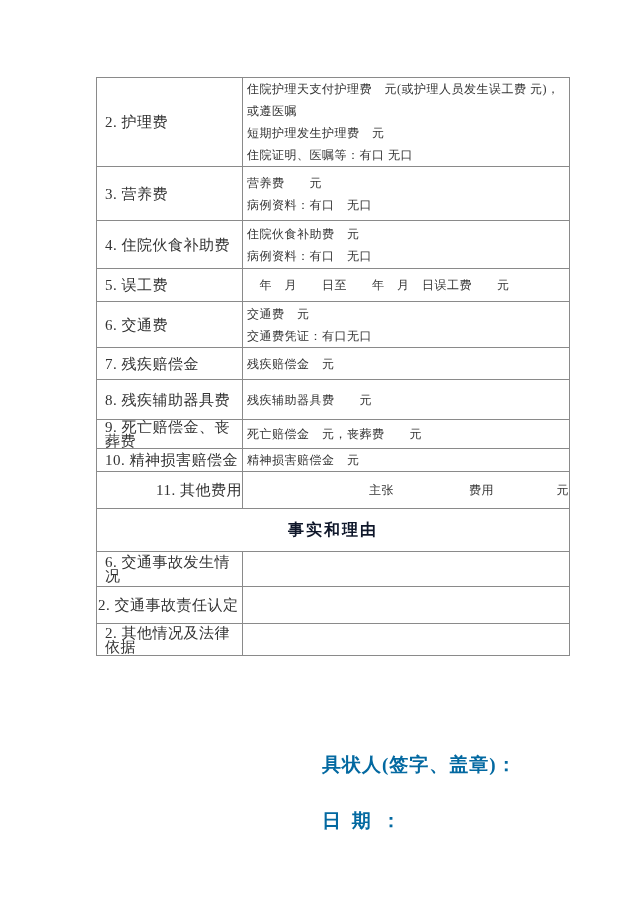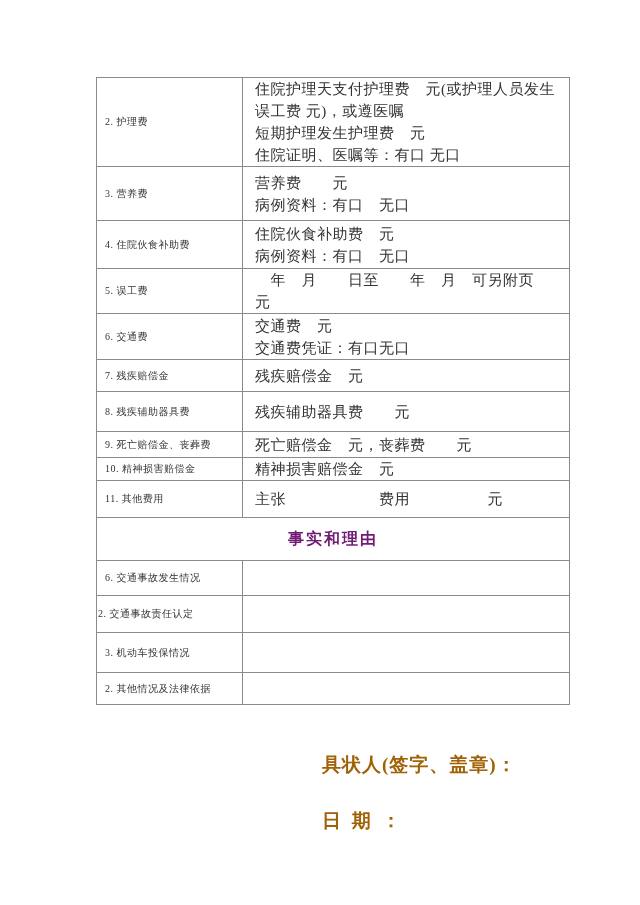--- a/index.html
+++ b/index.html
@@ -29,50 +29,50 @@
   col.c1 { width: 146px; }
   col.c2 { width: 327px; }
   td {
     border: 1px solid #8a8a8a;
     padding: 0;
     vertical-align: middle;
     overflow: hidden;
   }
   td.label {
     padding-left: 8px;
-    font-size: 10px;
+    font-size: 15px;
     line-height: 14px;
     letter-spacing: 0.5px;
   }
   td.label.flush { padding-left: 1px; }
   td.label.bottom {
     vertical-align: bottom;
     padding-bottom: 9px;
   }
   td.content {
-    padding-left: 12px;
-    font-size: 15px;
+    padding-left: 4px;
+    font-size: 12px;
   }
   .line {
     line-height: 22px;
     white-space: pre-wrap;
     letter-spacing: 0.5px;
   }
   td.section-title {
     text-align: center;
     font-weight: bold;
     font-size: 16px;
     letter-spacing: 2px;
-    color: #701a75;
+    color: #0f172a;
   }
   .footer {
     position: absolute;
     left: 322px;
     top: 752px;
-    color: #a16207;
+    color: #0369a1;
   }
   .footer .sig-line {
     font-size: 19px;
     font-weight: bold;
     letter-spacing: 1px;
     white-space: pre;
   }
   .footer .date-line {
     margin-top: 30px;
     font-size: 19px;
@@ -114,21 +114,21 @@
         <td class="label">4. 住院伙食补助费</td>
         <td class="content">
           <div class="line">住院伙食补助费　元</div>
           <div class="line">病例资料：有口　无口</div>
         </td>
       </tr>
 
       <tr style="height:33px;">
         <td class="label">5. 误工费</td>
         <td class="content">
-          <div class="line">　年　月　　日至　　年　月　可另附页　　元</div>
+          <div class="line">　年　月　　日至　　年　月　日误工费　　元</div>
         </td>
       </tr>
 
       <tr style="height:46px;">
         <td class="label">6. 交通费</td>
         <td class="content">
           <div class="line">交通费　元</div>
           <div class="line">交通费凭证：有口无口</div>
         </td>
       </tr>
@@ -154,45 +154,41 @@
         </td>
       </tr>
 
       <tr style="height:22px;">
         <td class="label">10. 精神损害赔偿金</td>
         <td class="content">
           <div class="line">精神损害赔偿金　元</div>
         </td>
       </tr>
 
-      <tr style="height:37px;">
+      <tr style="height:37px;text-align:right;">
         <td class="label">11. 其他费用</td>
         <td class="content">
           <div class="line">主张　　　　　　费用　　　　　元</div>
         </td>
       </tr>
 
       <tr style="height:43px;">
         <td class="section-title" colspan="2">事实和理由</td>
       </tr>
 
       <tr style="height:35px;">
         <td class="label">6. 交通事故发生情况</td>
         <td class="content"></td>
       </tr>
 
       <tr style="height:37px;">
         <td class="label flush">2. 交通事故责任认定</td>
         <td class="content"></td>
       </tr>
 
-      <tr style="height:40px;">
-        <td class="label">3. 机动车投保情况</td>
-        <td class="content"></td>
-      </tr>
 
       <tr style="height:32px;">
         <td class="label">2. 其他情况及法律依据</td>
         <td class="content"></td>
       </tr>
 
 
     </tbody>
   </table>
 

